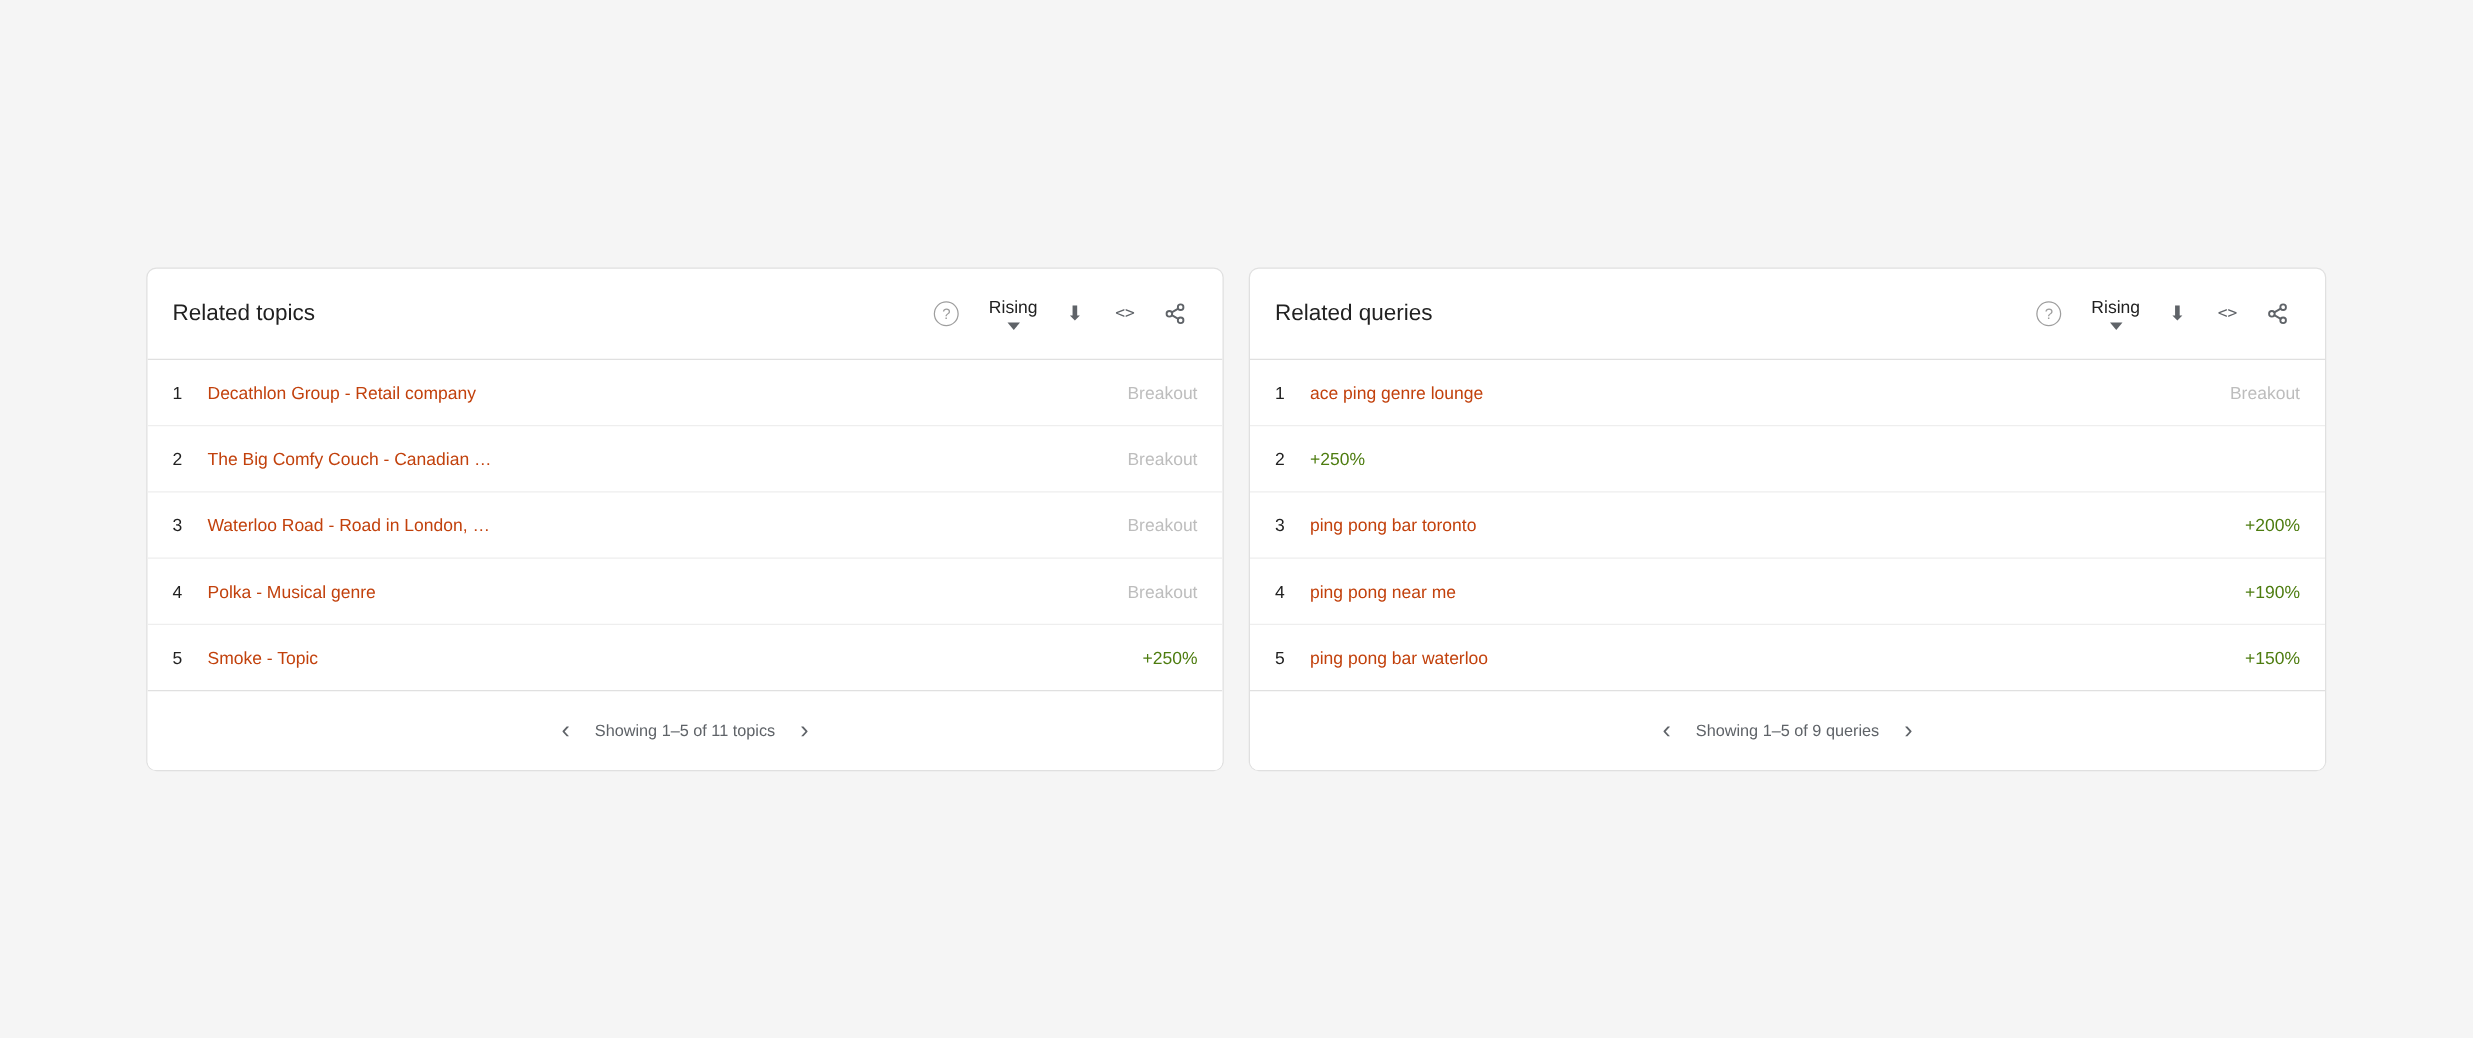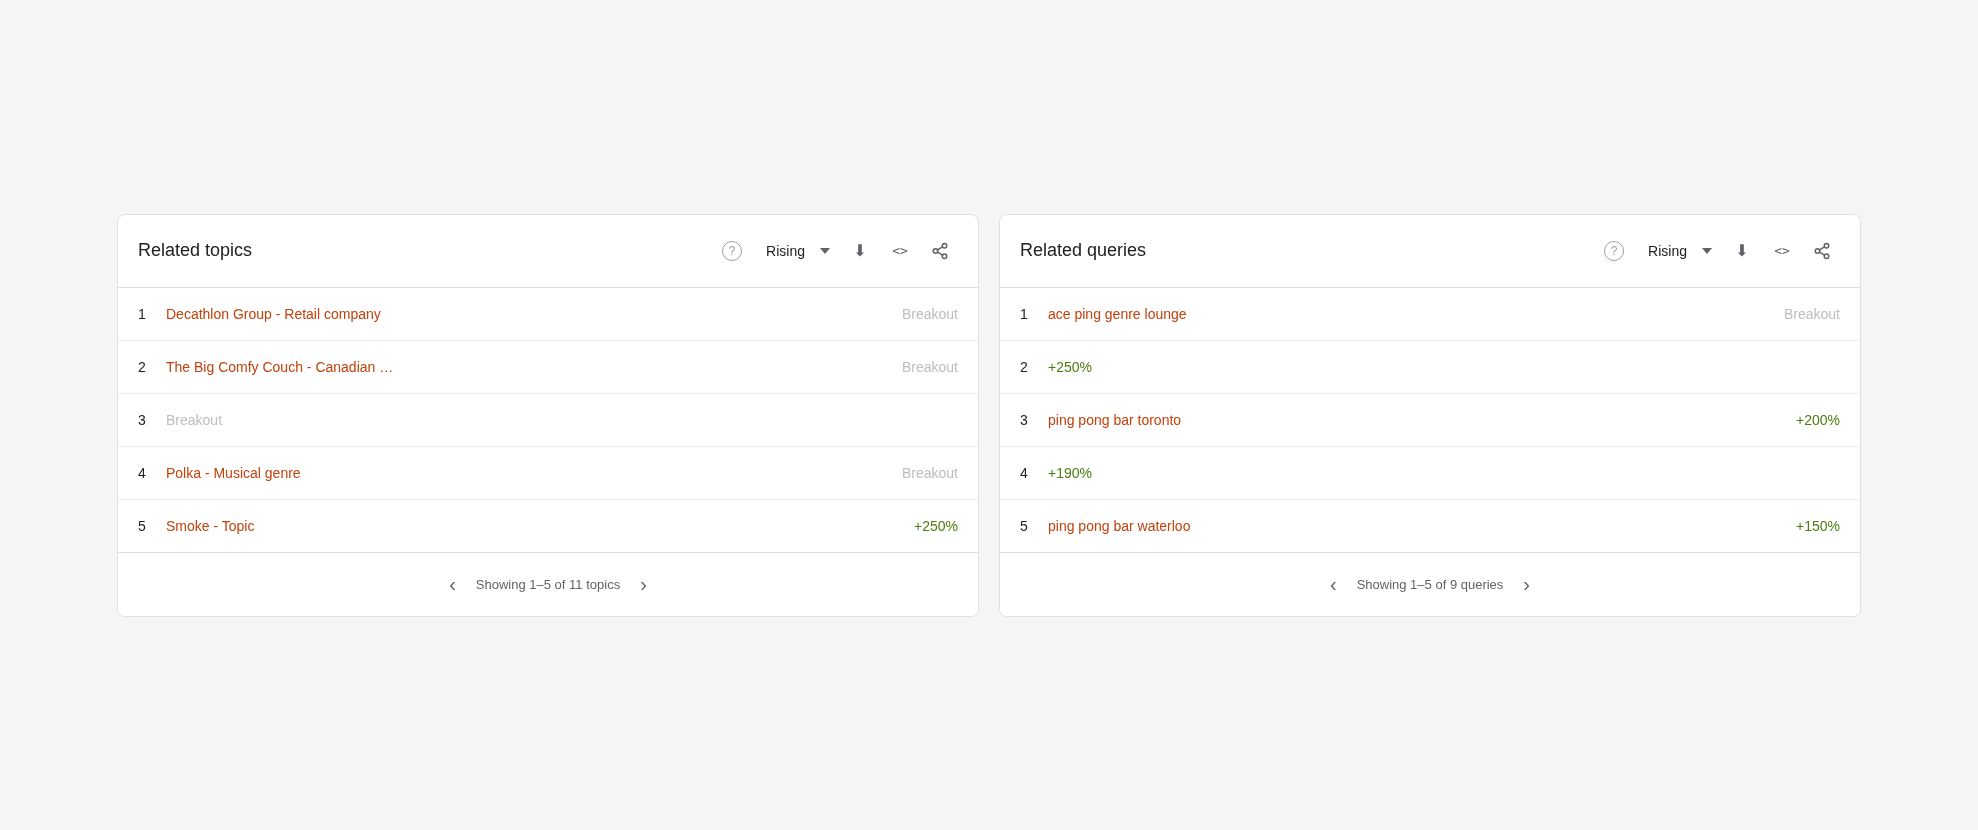--- a/index.html
+++ b/index.html
@@ -53,28 +53,29 @@
       margin-right: 8px;
     }
     .header-controls {
       display: flex;
       align-items: center;
       gap: 4px;
     }
     .filter-btn {
       display: flex;
       align-items: center;
-      gap: 15px;
+      gap: 5px;
       padding: 4px 8px;
       font-size: 14px;
       color: #212121;
       background: none;
       border: none;
       cursor: pointer;
       font-family: inherit;
+      flex-direction: column;
     }
     .dropdown-arrow {
       width: 0;
       height: 0;
       border-left: 5px solid transparent;
       border-right: 5px solid transparent;
       border-top: 6px solid #5f6368;
       display: inline-block;
     }
     .icon-btn {
@@ -180,20 +181,21 @@
         <span class="row-label">Decathlon Group - Retail company</span>
         <span class="row-value breakout">Breakout</span>
       </div>
       <div class="table-row">
         <span class="row-num">2</span>
         <span class="row-label">The Big Comfy Couch - Canadian …</span>
         <span class="row-value breakout">Breakout</span>
       </div>
       <div class="table-row">
         <span class="row-num">3</span>
+        <span class="row-label">Waterloo Road - Road in London, …</span>
         <span class="row-value breakout">Breakout</span>
       </div>
       <div class="table-row">
         <span class="row-num">4</span>
         <span class="row-label">Polka - Musical genre</span>
         <span class="row-value breakout">Breakout</span>
       </div>
       <div class="table-row">
         <span class="row-num">5</span>
         <span class="row-label">Smoke - Topic</span>
@@ -249,20 +251,21 @@
         <span class="row-num">2</span>
         <span class="row-value percent">+250%</span>
       </div>
       <div class="table-row">
         <span class="row-num">3</span>
         <span class="row-label">ping pong bar toronto</span>
         <span class="row-value percent">+200%</span>
       </div>
       <div class="table-row">
         <span class="row-num">4</span>
+        <span class="row-label">ping pong near me</span>
         <span class="row-value percent">+190%</span>
       </div>
       <div class="table-row">
         <span class="row-num">5</span>
         <span class="row-label">ping pong bar waterloo</span>
         <span class="row-value percent">+150%</span>
       </div>
     </div>
 
     <div class="panel-footer">

